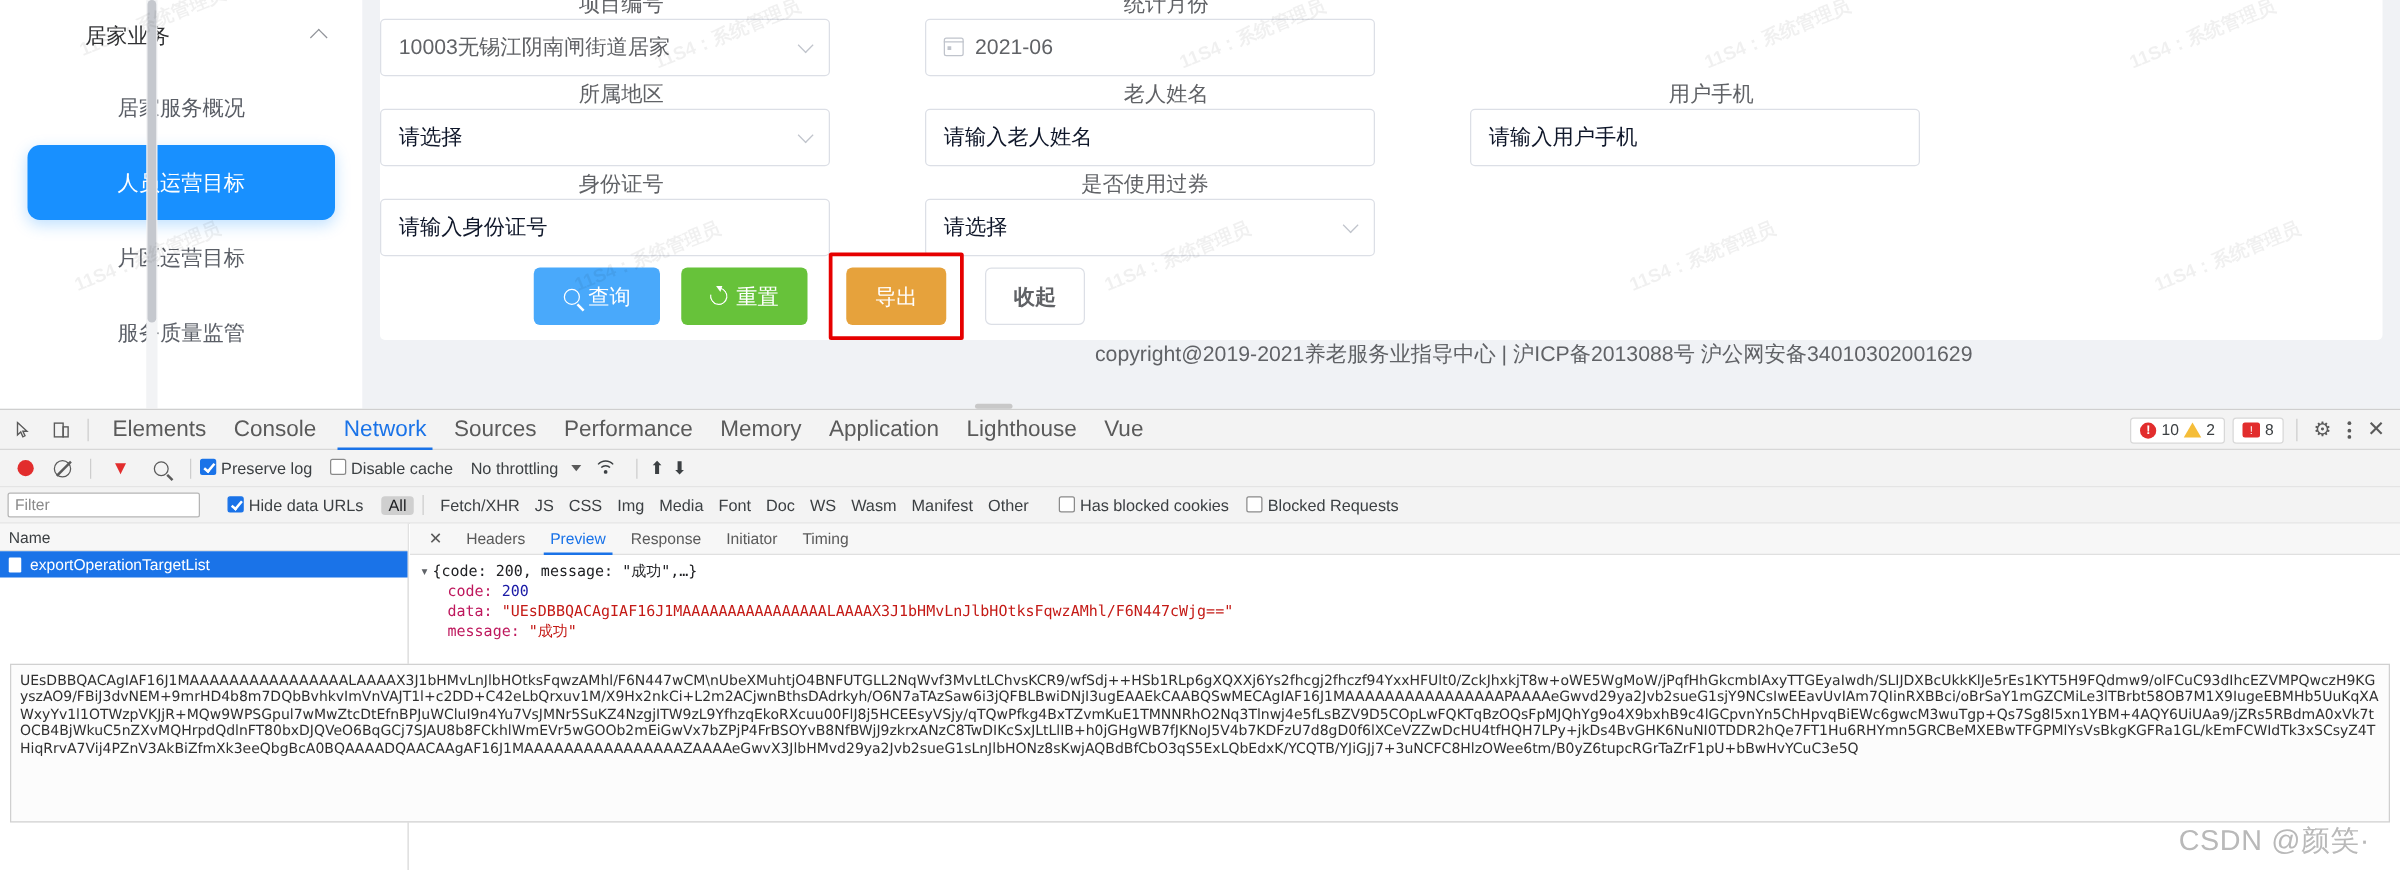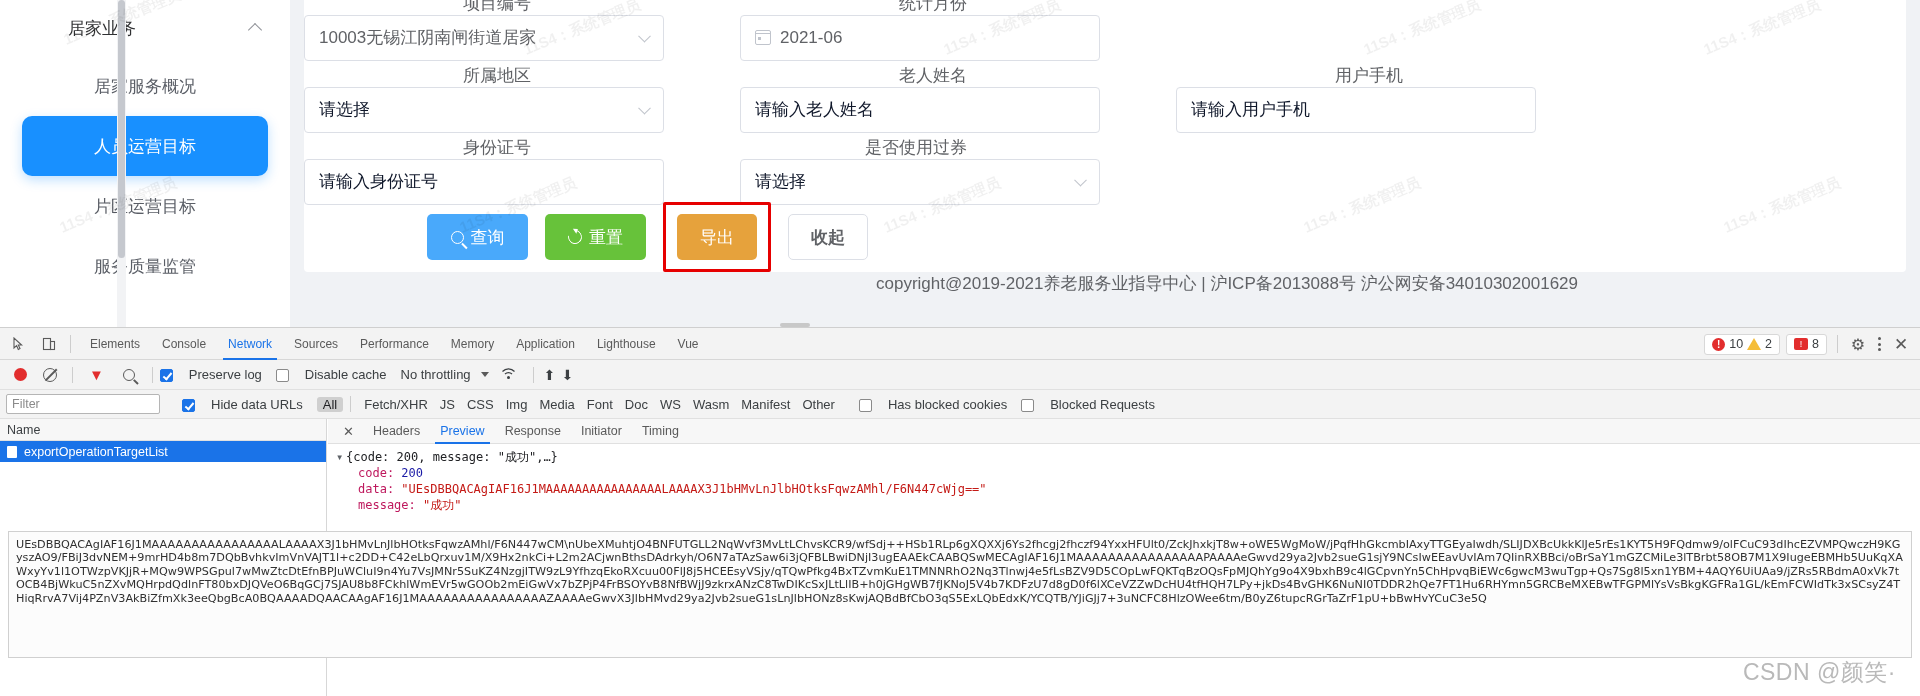--- a/index.html
+++ b/index.html
@@ -214,21 +214,21 @@
     width: 26px; height: 26px; margin-left: 5px;
     display: flex; align-items: center; justify-content: center;
     color: #5a5a5a;
   }
   .dt-sep {
     width: 1px; height: 18px; background: #cdcdcd; margin: 0 8px;
   }
   .dt-tab {
     height: 32px; padding: 0 11px;
     display: flex; align-items: center;
-    font-size: 12px; color: #5a5a5a;
+    font-size: 18px; color: #5a5a5a;
     position: relative;
   }
   .dt-tab.sel { color: #1a73e8; }
   .dt-tab.sel::after {
     content:""; position:absolute; left: 6px; right: 6px; bottom: 0;
     height: 2px; background: #1a73e8;
   }
   #dt-right {
     position: absolute; right: 8px; top: 0; height: 32px;
     display: flex; align-items: center; gap: 2px;
@@ -290,21 +290,21 @@
   }
   .cbx {
     width: 13px; height: 13px; border: 1px solid #8a8a8a; border-radius: 2px;
     background: #fff; display: inline-block; flex: none;
   }
   .cbx.on { background: #1a73e8; border-color: #1a73e8; position: relative; }
   .cbx.on::after {
     content:""; position:absolute; left: 4px; top: 1px; width: 3px; height: 7px;
     border-right: 2px solid #fff; border-bottom: 2px solid #fff; transform: rotate(40deg);
   }
-  .tb-label { display: flex; align-items: flex-end; gap: 16px; margin-right: 14px; }
+  .tb-label { display: flex; align-items: flex-start; gap: 4px; margin-right: 14px; }
   .tri-down { width:0;height:0;border-left:4px solid transparent;border-right:4px solid transparent;border-top:5px solid #5a5a5a; }
   .up-arrow, .down-arrow { width: 18px; text-align: center; font-size: 14px; color: #3c4043; }
 
   
   #dt-filterbar {
     position: absolute; left: 0; top: 62px; width: 1920px; height: 29px;
     background: #f3f3f3; border-bottom: 1px solid #e0e0e0;
     display: flex; align-items: center; padding-left: 6px;
     font-size: 13px; color: #3c4043;
   }

